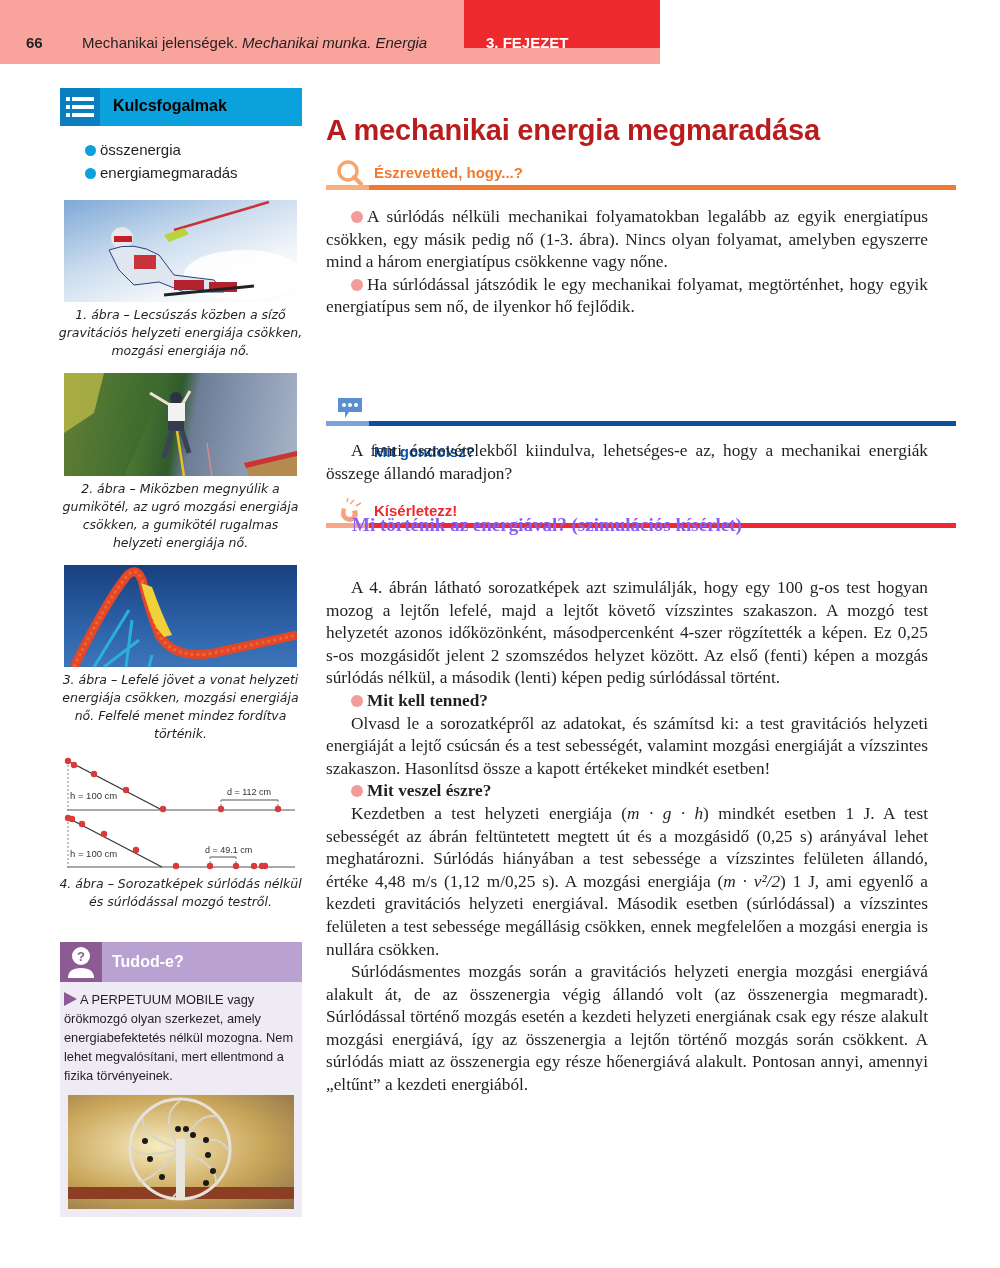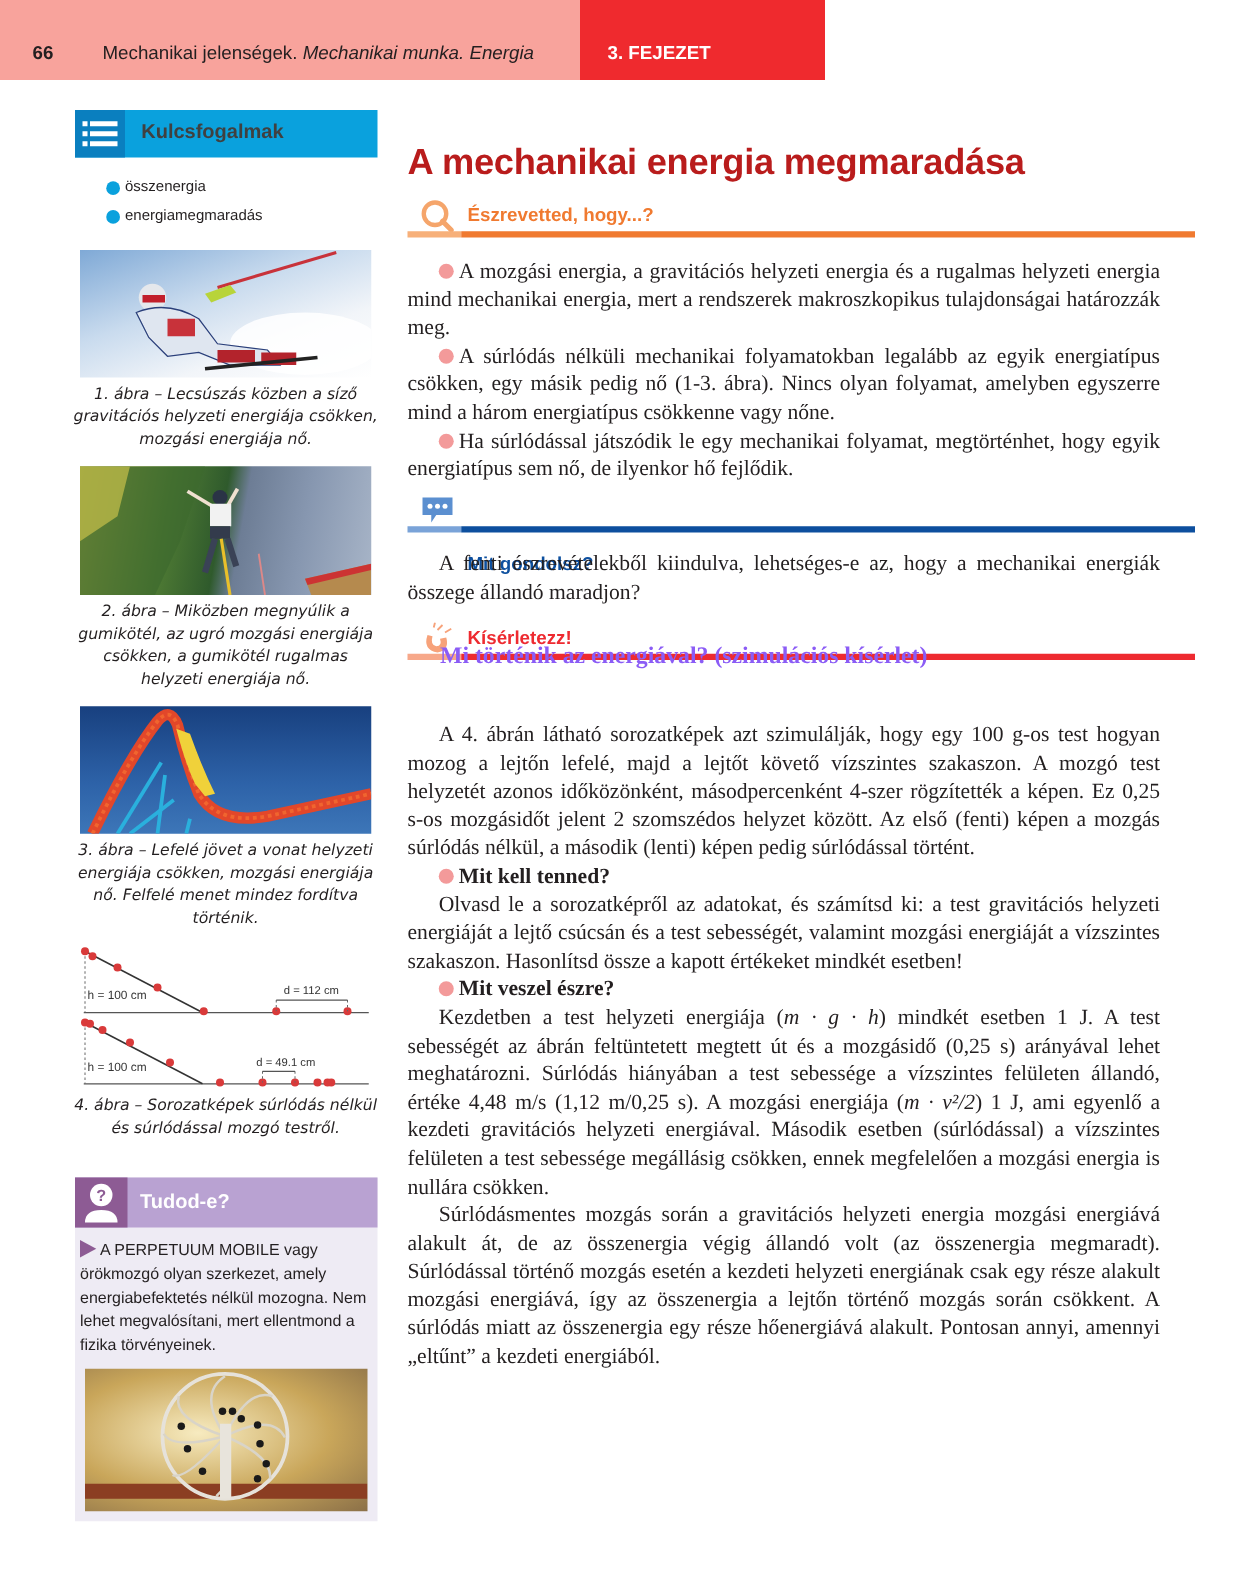--- a/index.html
+++ b/index.html
@@ -4,29 +4,29 @@
 <style>
   * { box-sizing: border-box; margin: 0; padding: 0; }
   html, body { width: 1000px; height: 1268px; background: #ffffff; overflow: hidden; }
   body { position: relative; font-family: "DejaVu Sans", sans-serif; color: #231f20; }
 
   
   .hdr { position: absolute; left: 0; top: 0; width: 660px; height: 64px; background: #f8a39c; }
   .hdr-pg { position: absolute; left: 26px; top: 34px; font-family: "Liberation Sans", sans-serif; font-weight: bold; font-size: 15px; color: #231f20; }
   .hdr-title { position: absolute; left: 82px; top: 34px; font-family: "Liberation Sans", sans-serif; font-size: 15px; color: #231f20; white-space: nowrap; }
   .hdr-title i { font-style: italic; }
-  .hdr-chap { position: absolute; left: 464px; top: 0; width: 196px; height: 64px; background: #ef2a2e; }
+  .hdr-chap { position: absolute; left: 464px; top: 0; width: 196px; height: 48px; background: #ef2a2e; }
   .hdr-chap span { position: absolute; left: 22px; top: 34px; font-family: "Liberation Sans", sans-serif; font-weight: bold; font-size: 15px; color: #fff; }
 
   
   .kf { position: absolute; left: 60px; top: 88px; width: 242px; height: 38px; background: #0aa1dd; }
   .kf-ic { position: absolute; left: 0; top: 0; width: 40px; height: 38px; background: #0a7fbf; }
   .kf-ic i { position: absolute; left: 9px; height: 4px; background: #fff; }
-  .kf-title { position: absolute; left: 53px; top: 9px; font-family: "Liberation Sans", sans-serif; font-weight: bold; font-size: 16px; color: #404040; }
-  .kf-list { position: absolute; left: 85px; top: 138px; font-family: "Liberation Sans", sans-serif; font-size: 12px; line-height: 23px; }
+  .kf-title { position: absolute; left: 53px; top: 9px; font-family: "Liberation Sans", sans-serif; font-weight: bold; font-size: 16px; color: #000000; }
+  .kf-list { position: absolute; left: 85px; top: 138px; font-family: "Liberation Sans", sans-serif; font-size: 15px; line-height: 23px; }
   .kf-list div { position: relative; padding-left: 15px; }
   .kf-list div::before { content: ""; position: absolute; left: 0; top: 7px; width: 11px; height: 11px; border-radius: 50%; background: #0aa1dd; }
 
   .pic { position: absolute; left: 64px; width: 233px; overflow: hidden; }
   .cap { position: absolute; left: 58px; width: 245px; text-align: center; font-family: "DejaVu Sans", sans-serif; font-style: italic; font-size: 12.5px; line-height: 18px; color: #231f20; }
 
   
   .td-box { position: absolute; left: 60px; top: 942px; width: 242px; height: 275px; background: #eeebf4; }
   .td-head { position: absolute; left: 0; top: 0; width: 242px; height: 40px; background: #b9a2d2; }
   .td-ic { position: absolute; left: 0; top: 0; width: 42px; height: 40px; background: #8d5b94; }
@@ -218,21 +218,20 @@
 <div class="sec" style="top:160px;">
   <svg class="sicon" viewBox="0 0 28 26">
     <circle cx="12" cy="11" r="9" fill="none" stroke="#f5a56b" stroke-width="3.5"></circle>
     <line x1="18" y1="17" x2="25" y2="24" stroke="#f5a56b" stroke-width="4" stroke-linecap="round"></line>
   </svg>
   <span class="stitle" style="color:#f07a30;">Észrevetted, hogy...?</span>
   <div class="bar-l" style="background:#f7b07a;"></div>
   <div class="bar-r" style="background:#f07a30;"></div>
 </div>
 <div class="body" style="top:206px;">
-  <p><span class="dot"></span><span>A mozgási energia, a gravitációs helyzeti energia és a rugalmas helyzeti energia mind mechanikai energia, mert a rendszerek makroszkopikus tulajdonságai határozzák meg.</span></p>
   <p><span class="dot"></span><span>A súrlódás nélküli mechanikai folyamatokban legalább az egyik energiatípus csökken, egy másik pedig nő (1-3. ábra). Nincs olyan folyamat, amelyben egyszerre mind a három energiatípus csökkenne vagy nőne.</span></p>
   <p><span class="dot"></span><span>Ha súrlódással játszódik le egy mechanikai folyamat, megtörténhet, hogy egyik energiatípus sem nő, de ilyenkor hő fejlődik.</span></p>
 </div>
 
 <div class="sec" style="top:396px;">
   <svg class="sicon" viewBox="0 0 28 26">
     <path d="M2 2 H26 V16 H13 L9 22 V16 H2 Z" fill="#5b8fd0"></path>
     <circle cx="8" cy="9" r="2" fill="#fff"></circle>
       <circle cx="14" cy="9" r="2" fill="#fff"></circle>
       <circle cx="20" cy="9" r="2" fill="#fff"></circle>

